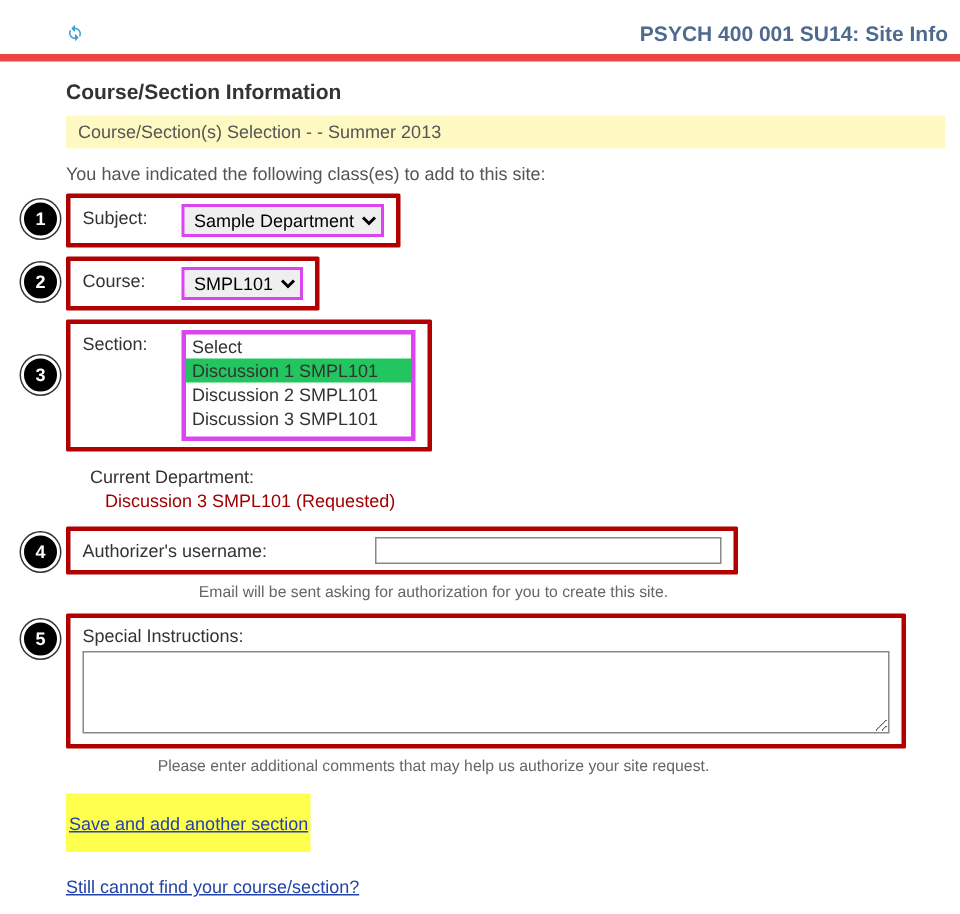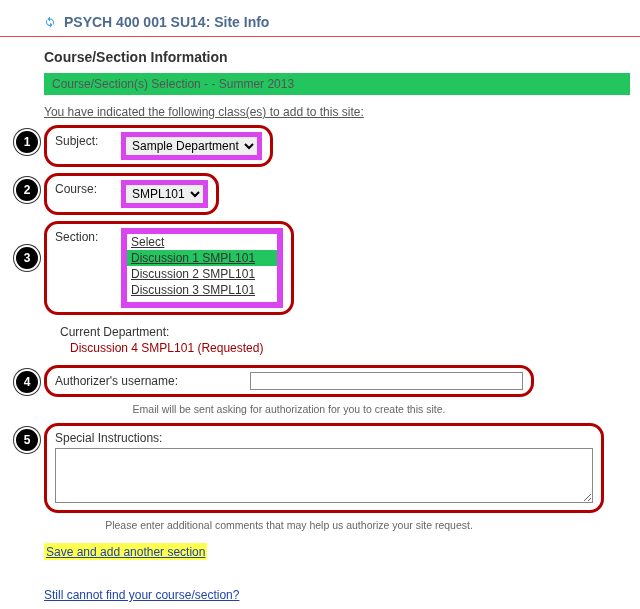--- a/index.html
+++ b/index.html
@@ -10,56 +10,56 @@
     color: #333;
     background: #fff;
   }
   .page {
     width: 640px;
     box-sizing: border-box;
     padding: 10px 0 20px 0;
   }
   .header {
     padding: 4px 8px 6px 44px;
-    border-bottom: 1px solid #ef4444;
+    border-bottom: 5px solid #ef4444;
     position: relative;
+    text-align: right;
   }
   .header-title {
     color: #4e6b8f;
     font-weight: bold;
     font-size: 14px;
     padding-left: 20px;
   }
   .content {
     padding: 12px 10px 10px 44px;
     position: relative;
   }
   .section-heading {
     font-weight: bold;
     color: #333;
     font-size: 14px;
     margin-bottom: 8px;
   }
   .selection-bar {
-    background: #22c55e;
+    background: #fef9c3;
     padding: 4px 8px;
     color: #555;
     font-size: 12px;
     margin-bottom: 10px;
   }
   .hint {
     color: #555;
     font-size: 12px;
     margin-bottom: 10px;
   }
   .intro {
     color: #555;
     font-size: 12px;
     margin-bottom: 6px;
-    text-decoration: underline;
   }
   .step-badge {
     position: absolute;
     left: -30px;
     width: 22px;
     height: 22px;
     border-radius: 50%;
     background: #000;
     color: #fff;
     font-weight: bold;
@@ -69,29 +69,29 @@
     justify-content: center;
     border: 2px solid #fff;
     box-shadow: 0 0 0 1px #333;
   }
   .row {
     position: relative;
     margin-bottom: 6px;
   }
   .red-outline {
     border: 3px solid #b00000;
-    border-radius: 14px;
+    border-radius: 1px;
     padding: 4px 8px;
     display: inline-flex;
     align-items: flex-start;
     box-sizing: border-box;
   }
   .red-outline.wide {
     display: flex;
-    width: 490px;
+    width: 448px;
   }
   .red-outline.full {
     display: block;
     width: 560px;
   }
   .field-label {
     display: inline-block;
     width: 66px;
     color: #333;
     font-size: 12px;
@@ -102,31 +102,31 @@
     display: inline-block;
     width: 195px;
     color: #333;
     font-size: 12px;
     padding-top: 2px;
     flex-shrink: 0;
   }
   select {
     font-size: 12px;
     background: #efefef;
-    border: 5px solid #d946ef;
+    border: 2px solid #d946ef;
     padding: 1px 2px;
+    text-align: right;
   }
   .section-listbox {
-    border: 6px solid #d946ef;
+    border: 3px solid #d946ef;
     background: #fff;
     width: 150px;
     height: 68px;
     overflow: hidden;
     font-size: 12px;
-    text-decoration: underline;
   }
   .section-listbox .opt {
     padding: 1px 4px;
     white-space: nowrap;
     cursor: default;
   }
   .section-listbox .opt.selected {
     background: #22c55e;
   }
   .current-sel-label {
@@ -161,32 +161,32 @@
     border: 1px solid #888;
     font-size: 12px;
     font-family: Arial, Helvetica, sans-serif;
     resize: both;
     box-sizing: border-box;
     padding: 2px 3px;
     margin-top: 3px;
   }
   .yellow-hl {
     background: #ffff4d;
-    padding: 1px 2px;
+    padding: 12px 2px;
     display: inline-block;
     margin-top: 4px;
   }
   .link {
     color: #2244aa;
     text-decoration: underline;
     font-size: 12px;
     cursor: pointer;
   }
   .link-block {
-    margin-top: 27px;
+    margin-top: 15px;
     margin-bottom: 18px;
   }
   .page-icon-svg {
     fill: #3aa0d8;
   }
 </style>
 </head>
 <body>
 
 <div class="page">
@@ -236,21 +236,21 @@
         <div class="section-listbox">
           <div class="opt">Select</div>
           <div class="opt selected">Discussion 1 SMPL101</div>
           <div class="opt">Discussion 2 SMPL101</div>
           <div class="opt">Discussion 3 SMPL101</div>
         </div>
       </div>
     </div>
 
     <div class="current-sel-label">Current Department:</div>
-    <div class="current-sel-value">Discussion 4 SMPL101 (Requested)</div>
+    <div class="current-sel-value">Discussion 3 SMPL101 (Requested)</div>
 
     <div class="row">
       <div class="step-badge" style="top:4px;">4</div>
       <div class="red-outline wide">
         <span class="field-label-wide">Authorizer's username:</span>
         <input type="text" class="auth-input" value="" style="">
       </div>
     </div>
     <div class="subnote">Email will be sent asking for authorization for you to create this site.</div>
 

